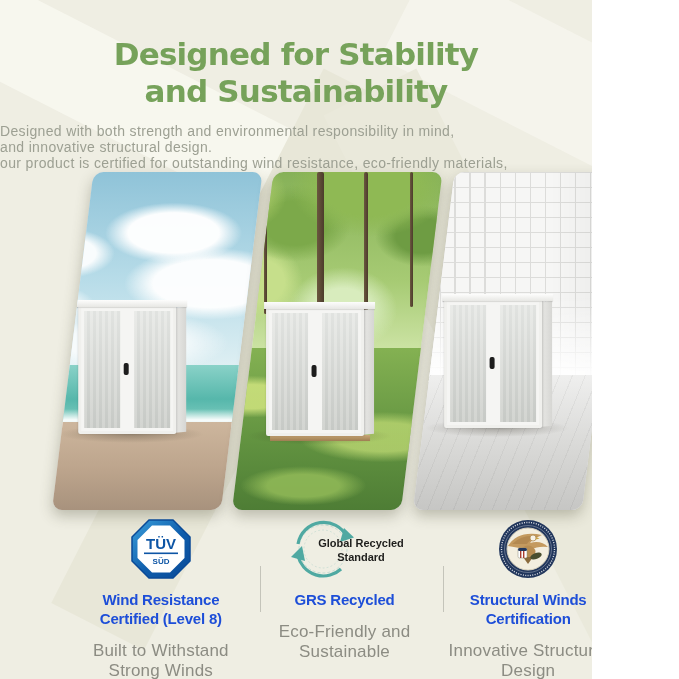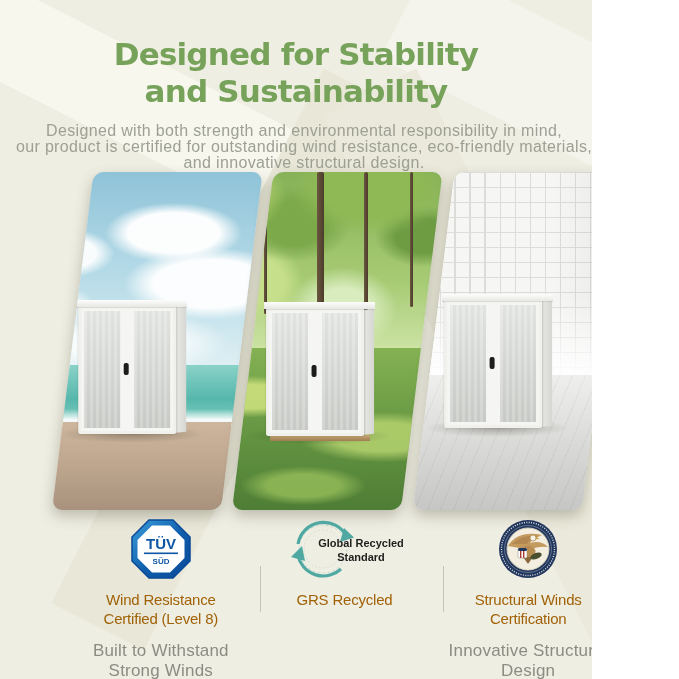--- a/index.html
+++ b/index.html
@@ -27,22 +27,22 @@
     transform:rotate(27deg);transform-origin:0 0;
   }
   
   .title{
     position:absolute;top:36px;left:0;width:100%;text-align:center;
     font-family:"DejaVu Sans",sans-serif;font-weight:bold;
     font-size:31px;line-height:37px;letter-spacing:-0.8px;color:#76A25A;
   }
   .title span{display:block;}
   .subtitle{
-    position:absolute;top:123px;left:8px;width:100%;text-align:center;
-    font-size:16px;line-height:16px;letter-spacing:.35px;color:#9DA093;
+    position:absolute;top:123px;left:0;width:100%;text-align:left;
+    font-size:14px;line-height:16px;letter-spacing:.35px;color:#9DA093;
   }
   .subtitle span{display:block;white-space:nowrap;}
   
   .gallery{
     position:absolute;left:52px;top:172px;width:530px;height:338px;
     display:flex;gap:11px;
   }
   .panel{
     position:relative;flex:1;border-radius:10px;overflow:hidden;
     transform:skewX(-7deg);transform-origin:50% 100%;
@@ -134,22 +134,22 @@
   .door-right{right:3px;}
   .handle{position:absolute;left:50%;top:45%;width:5px;height:12px;
     background:#1D1D1D;border-radius:2px;transform:translateX(-70%);}
   .cab-base{position:absolute;left:4px;right:-6px;bottom:-5px;height:6px;
     background:linear-gradient(#C9A777,#9E7E52);}
   
   .certs{position:absolute;top:514px;left:69px;width:551px;display:flex;}
   .cert{flex:1;text-align:center;}
   .badge-box{height:70px;display:flex;align-items:center;justify-content:center;}
   .cert-title{
-    margin-top:6px;font-weight:normal;font-size:15px;line-height:19px;
-    letter-spacing:-0.2px;color:#a16207;
+    margin-top:6px;font-weight:bold;font-size:15px;line-height:19px;
+    letter-spacing:-0.2px;color:#1d4ed8;
   }
   .cert-title span{display:block;}
   .cert-caption{margin-top:13px;font-size:17px;letter-spacing:.2px;color:#8C8C83;}
   .vdivider{position:absolute;top:566px;width:1px;height:46px;background:#C4C4BA;}
   .vd-1{left:260px;}
   .vd-2{left:443px;}
   
   .tuv-text{font-family:"Liberation Sans",sans-serif;font-weight:bold;fill:#0D55A5;}
   .grs-text{font-family:"Liberation Sans",sans-serif;font-weight:bold;fill:#1E1E1C;}
 </style>
@@ -162,22 +162,22 @@
   <div class="wm wm-band-2"></div>
   <div class="wm wm-leg-left"></div>
   <div class="wm wm-leg-right"></div>
 
   <div class="title">
     <span>Designed for Stability</span>
     <span>and Sustainability</span>
   </div>
   <div class="subtitle">
     <span>Designed with both strength and environmental responsibility in mind,</span>
+    <span>and innovative structural design.</span>
     <span>our product is certified for outstanding wind resistance, eco-friendly materials,</span>
-    <span>and innovative structural design.</span>
   </div>
 
   <div class="gallery">
 
     <div class="panel">
       <div class="scene">
         <div class="layer sky"></div>
         <div class="layer sea"></div>
         <div class="layer foam"></div>
         <div class="layer sand"></div>
@@ -271,20 +271,21 @@
           <polygon points="61,12 71,21.5 57,26" fill="#4FA9A2"></polygon>
           <path d="M58,53 A26 26 0 0 1 15,40" fill="none" stroke="#4FA9A2" stroke-width="3.2"></path>
           <polygon points="19,30 8,41 22,45" fill="#4FA9A2"></polygon>
           <text class="grs-text" x="78" y="31" font-size="11" text-anchor="middle">Global Recycled</text>
           <text class="grs-text" x="78" y="45" font-size="11" text-anchor="middle">Standard</text>
         </svg>
       </div>
       <div class="cert-title">
         <span>GRS Recycled</span>
       </div>
+      <div class="cert-caption">Eco-Friendly and Sustainable</div>
     </div>
 
     <div class="cert">
       <div class="badge-box">
         <svg width="60" height="60" viewBox="0 0 60 60">
           <circle cx="30" cy="30" r="29" fill="#21365C"></circle>
           <circle cx="30" cy="30" r="26.5" fill="none" stroke="rgba(255,255,255,.85)" stroke-width="1.4" stroke-dasharray="1 1.4"></circle>
           <circle cx="30" cy="30" r="23.5" fill="none" stroke="rgba(255,255,255,.5)" stroke-width="0.6"></circle>
           <circle cx="30" cy="30" r="21" fill="#F3EEDF" stroke="#D8D2BE" stroke-width="1"></circle>
           <path d="M10,27 Q20,11 44,16 Q36,19 32,24 Q43,21 50,28 Q39,27 33,31 Z" fill="#C49A5F"></path>

